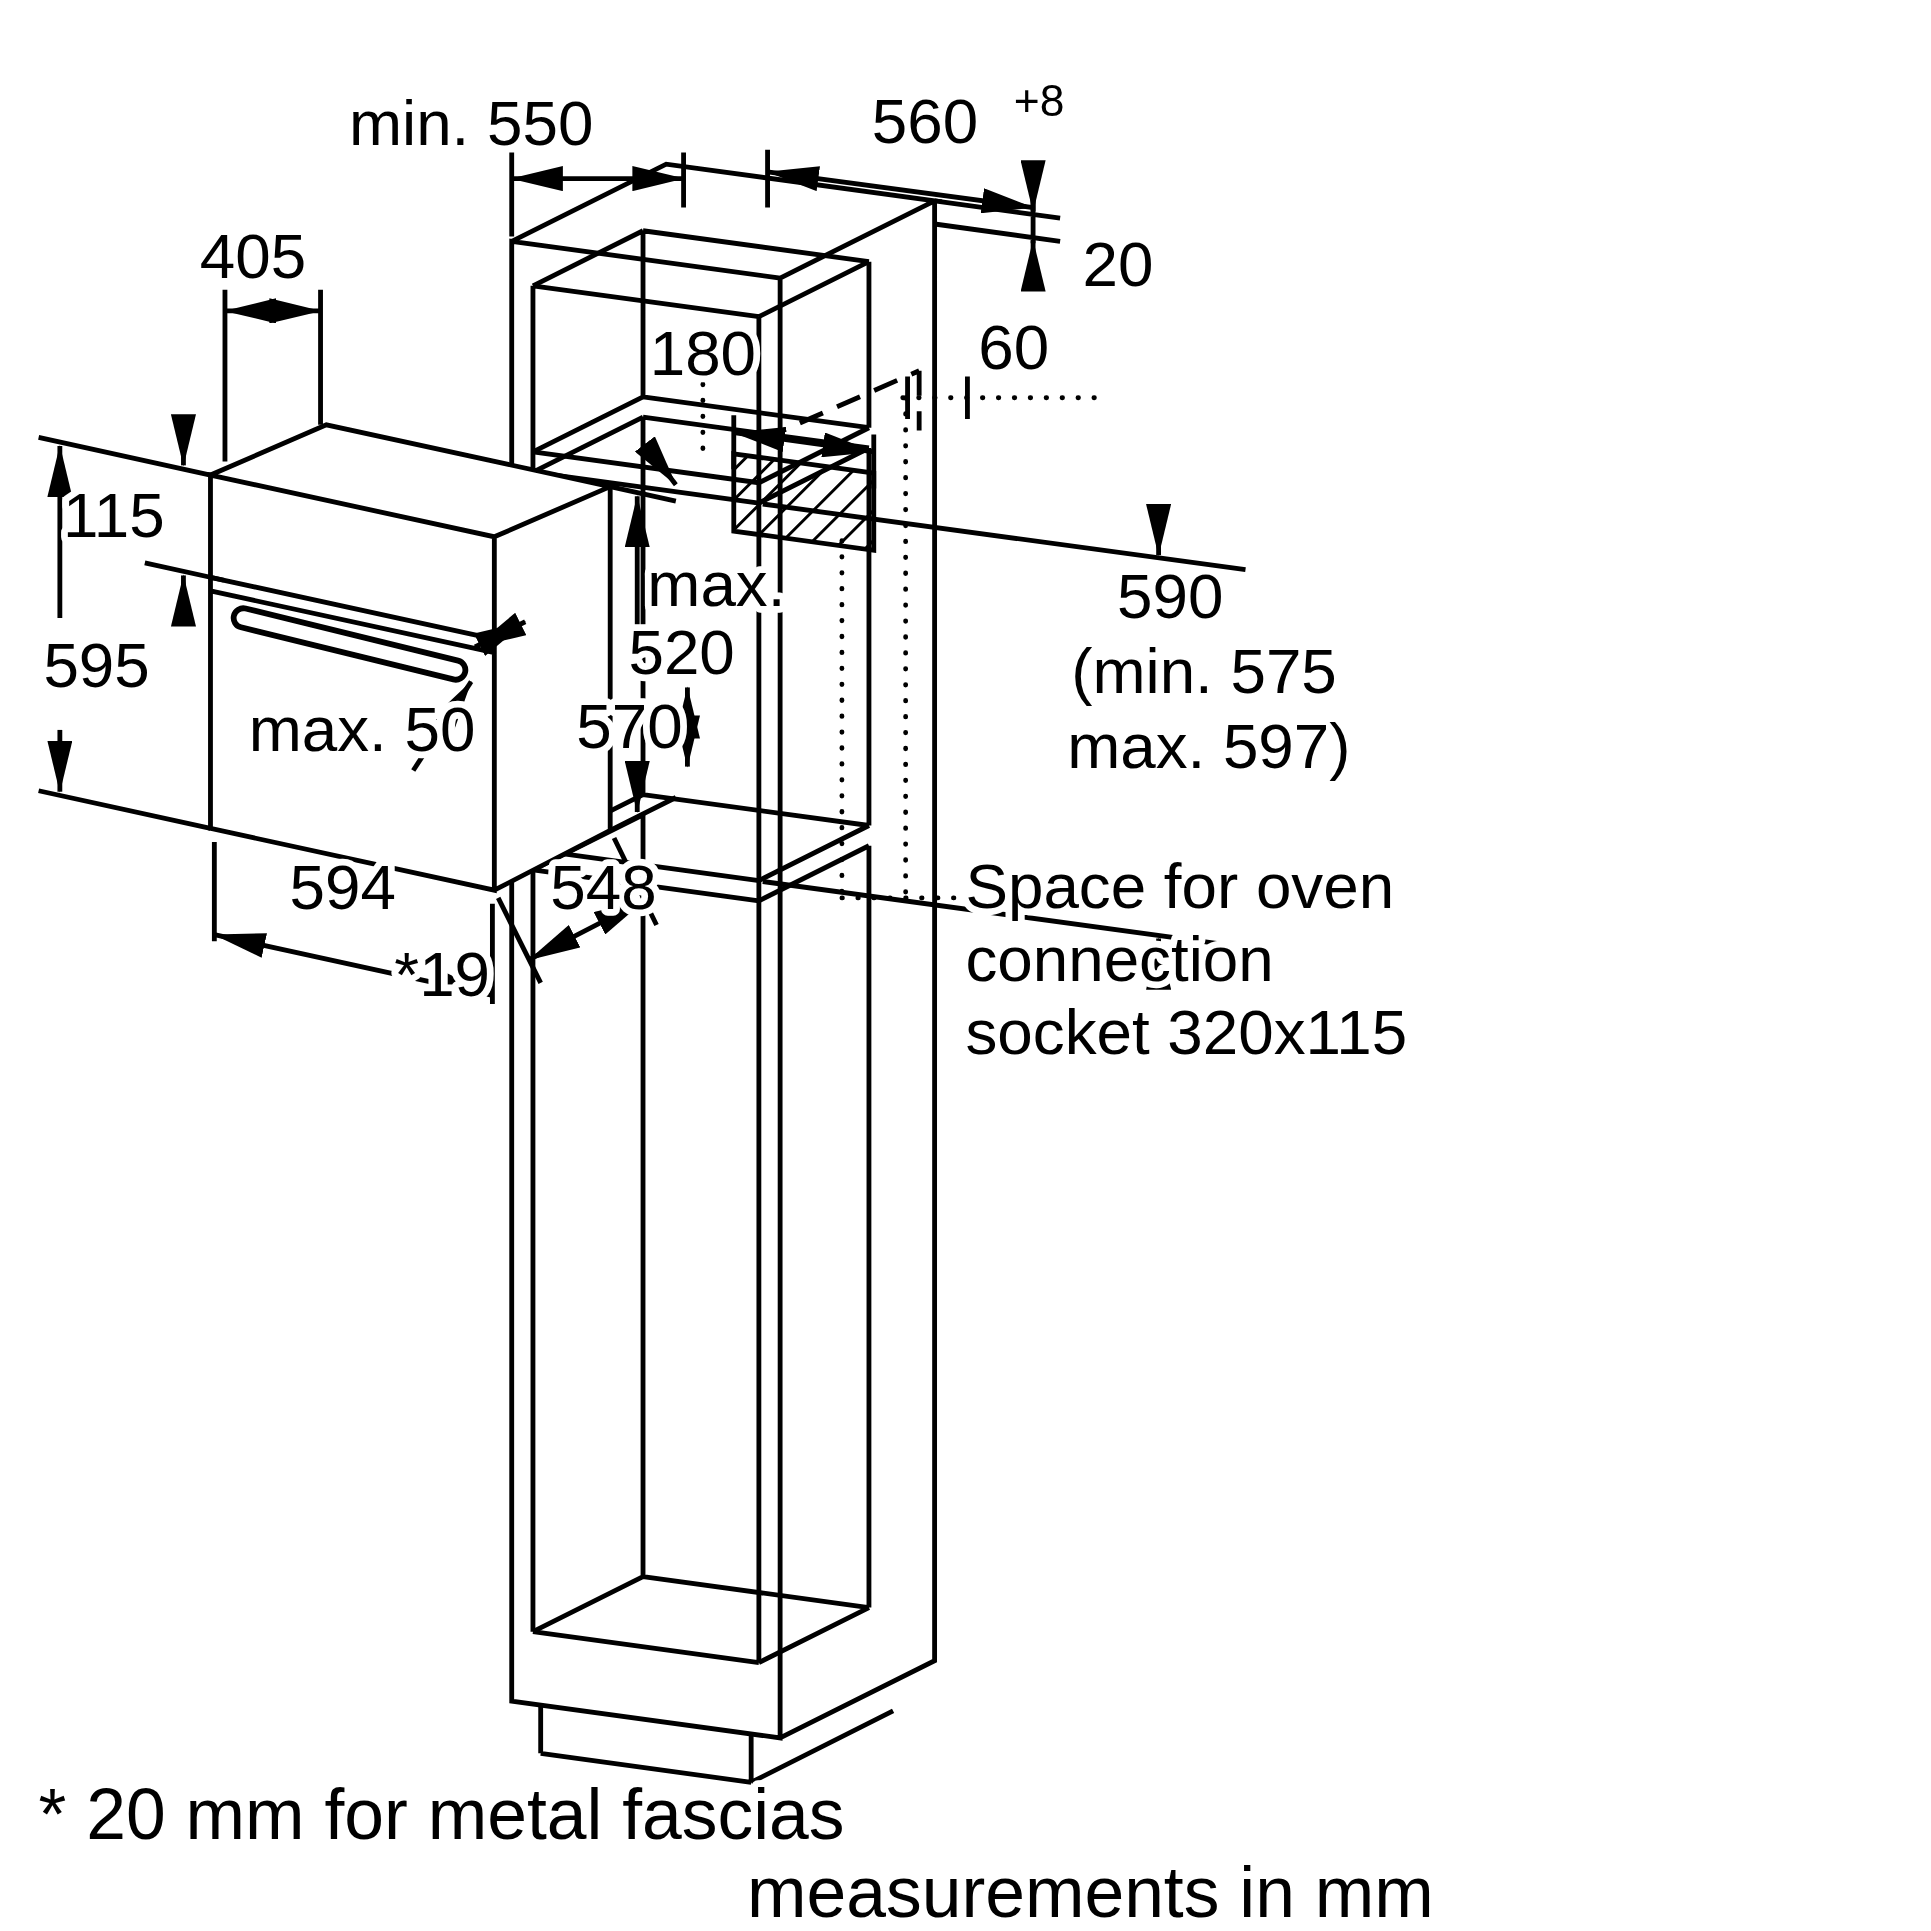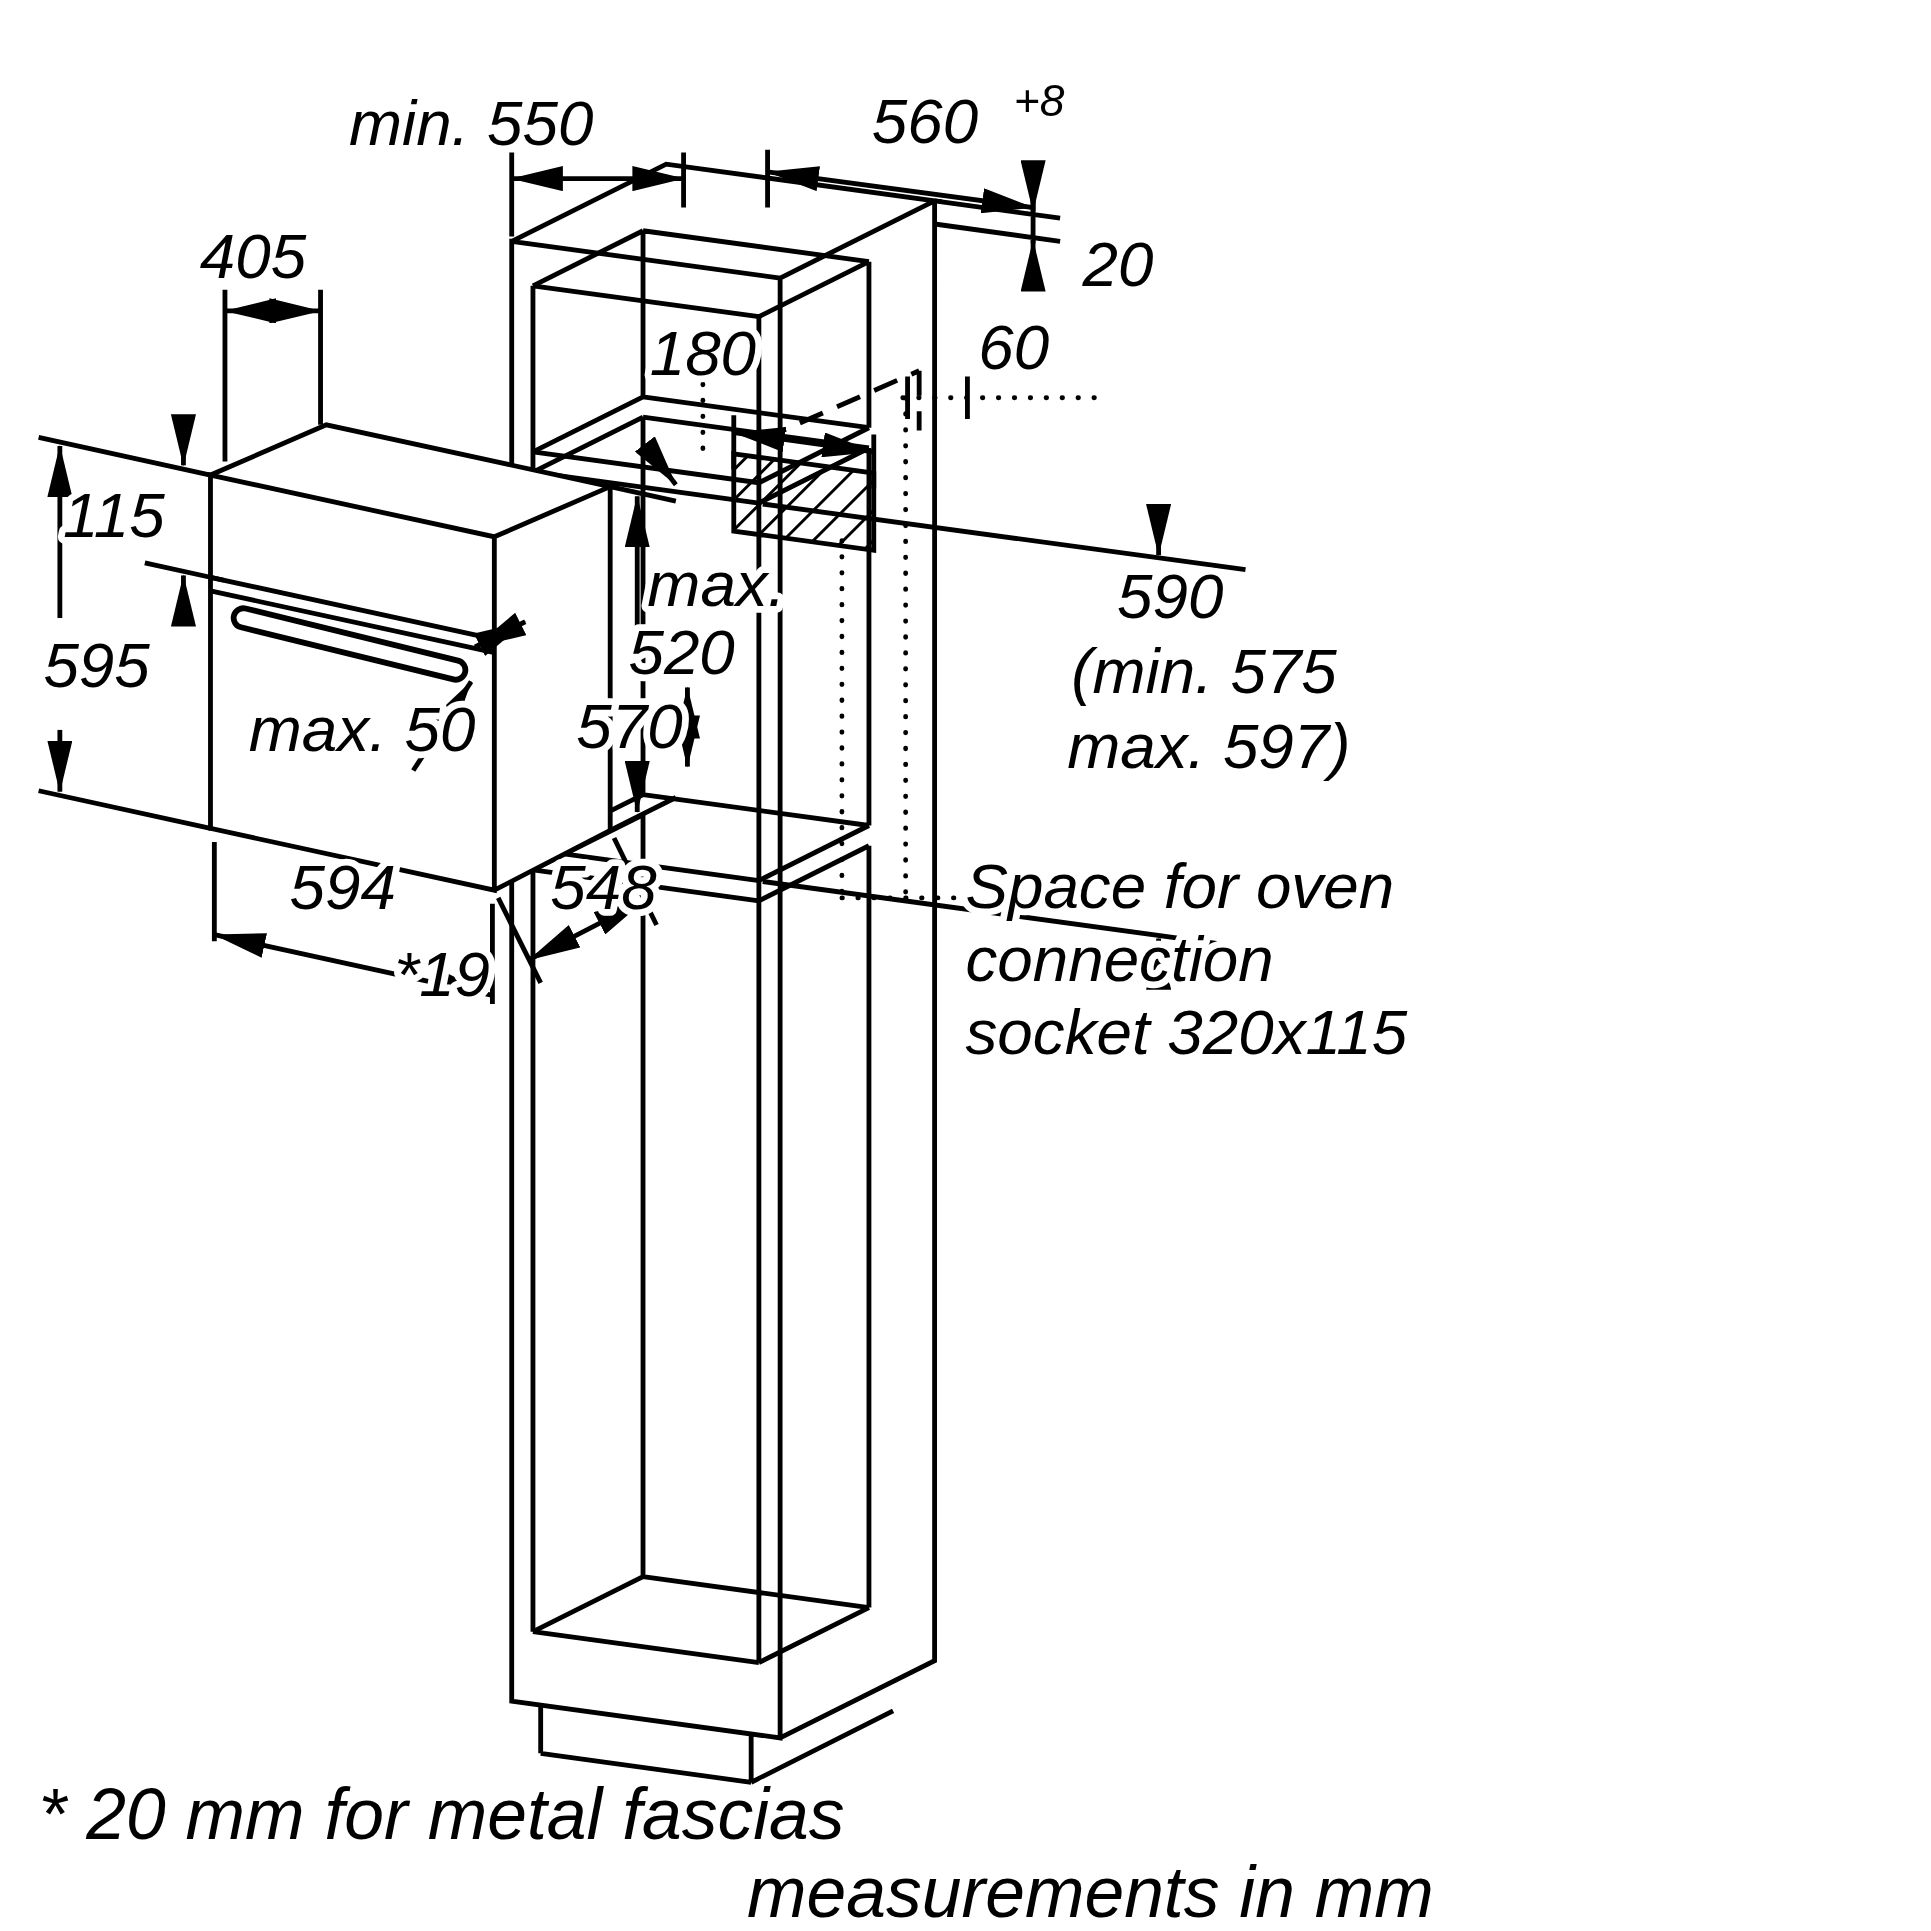--- a/index.html
+++ b/index.html
@@ -1,16 +1,16 @@
 <!DOCTYPE html>
 <html><head>
 <meta charset="utf-8">
 <style>
   html,body{margin:0;padding:0;background:#ffffff;}
-  .stage{width:1931px;height:1931px;position:relative;background:#ffffff;font-style:italic;}
+  .stage{width:1931px;height:1931px;position:relative;background:#ffffff;}
   svg{display:block;}
   .ln{fill:none;stroke:#000000;stroke-width:5;stroke-linejoin:miter;stroke-linecap:butt;}
   .dash{stroke-dasharray:26 16;}
   .dot{stroke-dasharray:0.5 16;stroke-linecap:round;}
   .dim{fill:none;stroke:#000000;stroke-width:5;}
   text{font-family:"Liberation Sans","DejaVu Sans",sans-serif;font-size:66px;fill:#000000;
        paint-order:stroke fill;stroke:#ffffff;stroke-width:14px;stroke-linejoin:round;}
   .big{font-size:74px;}
   .sup{font-size:46px;}
   .mid{text-anchor:middle;}

